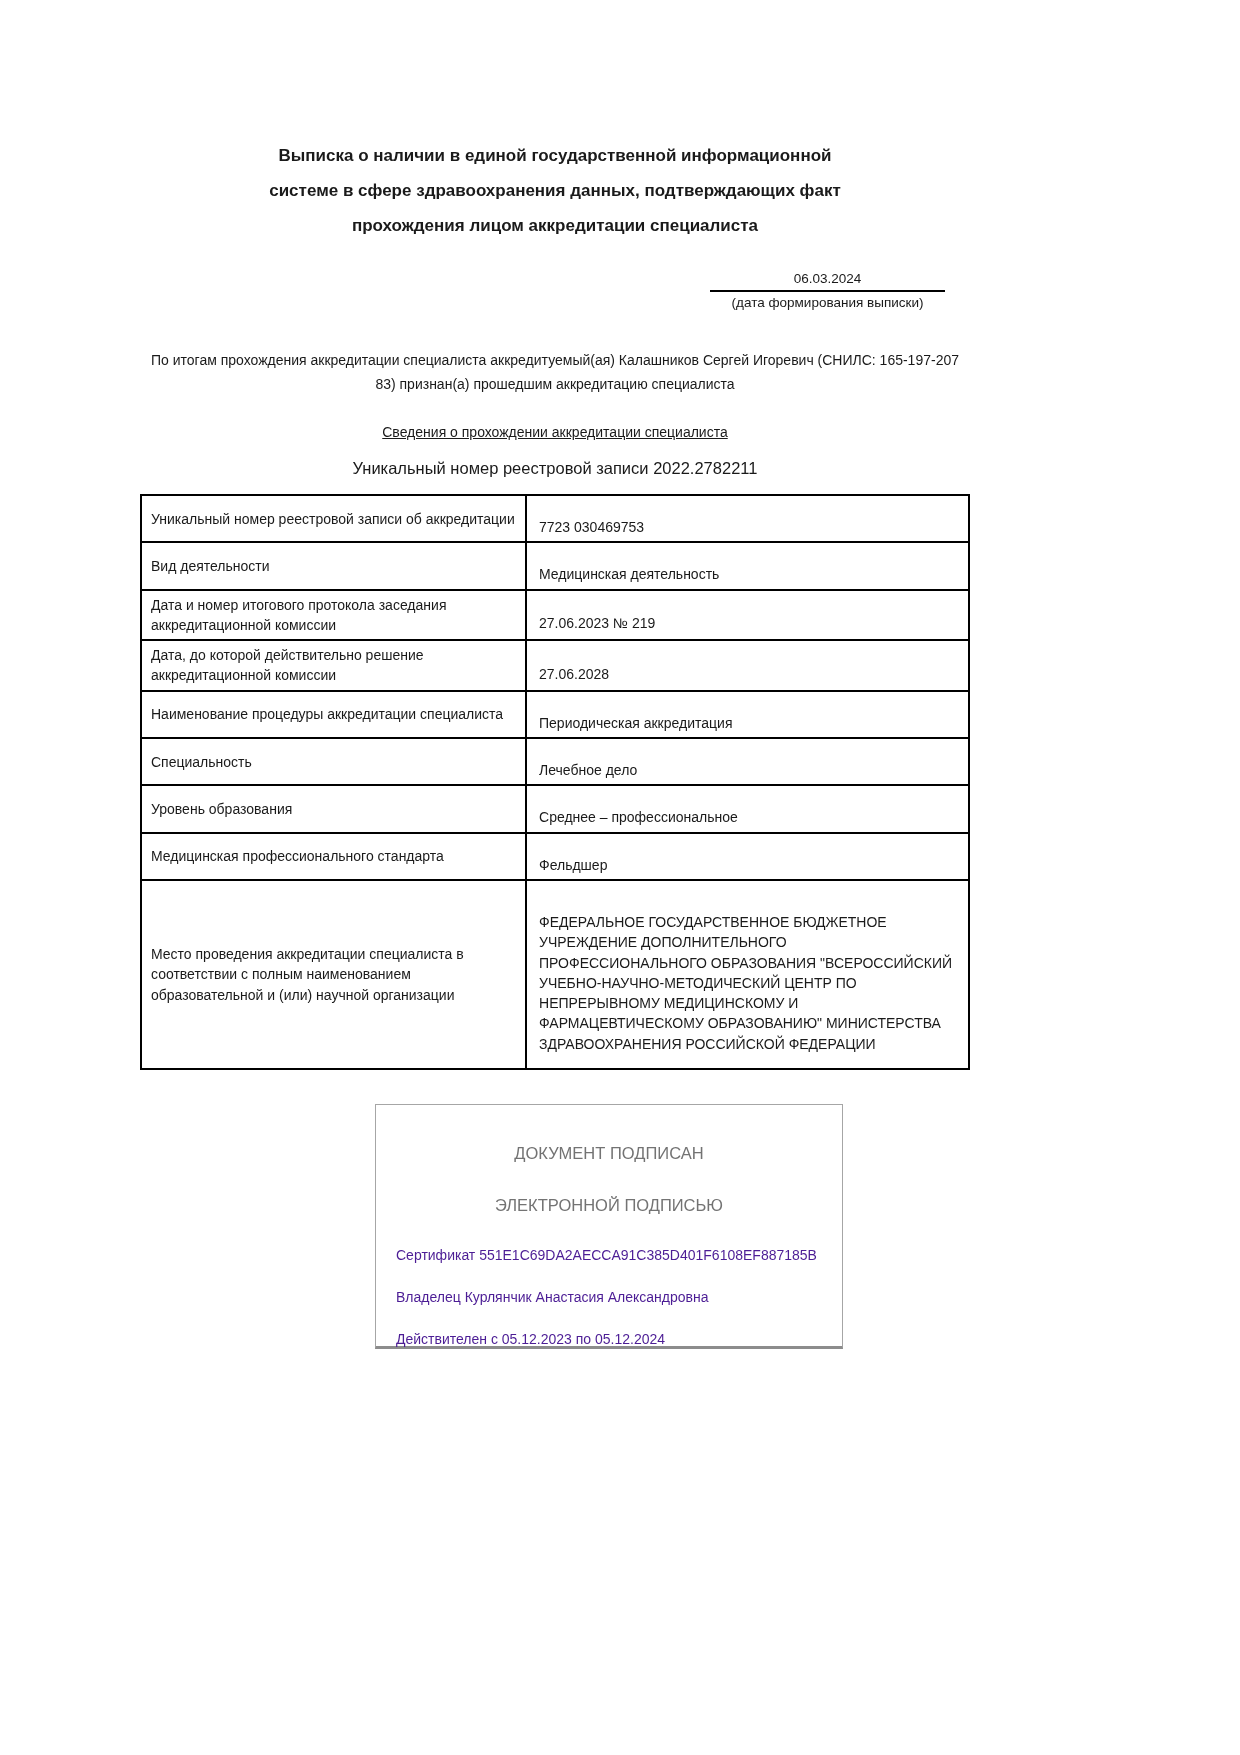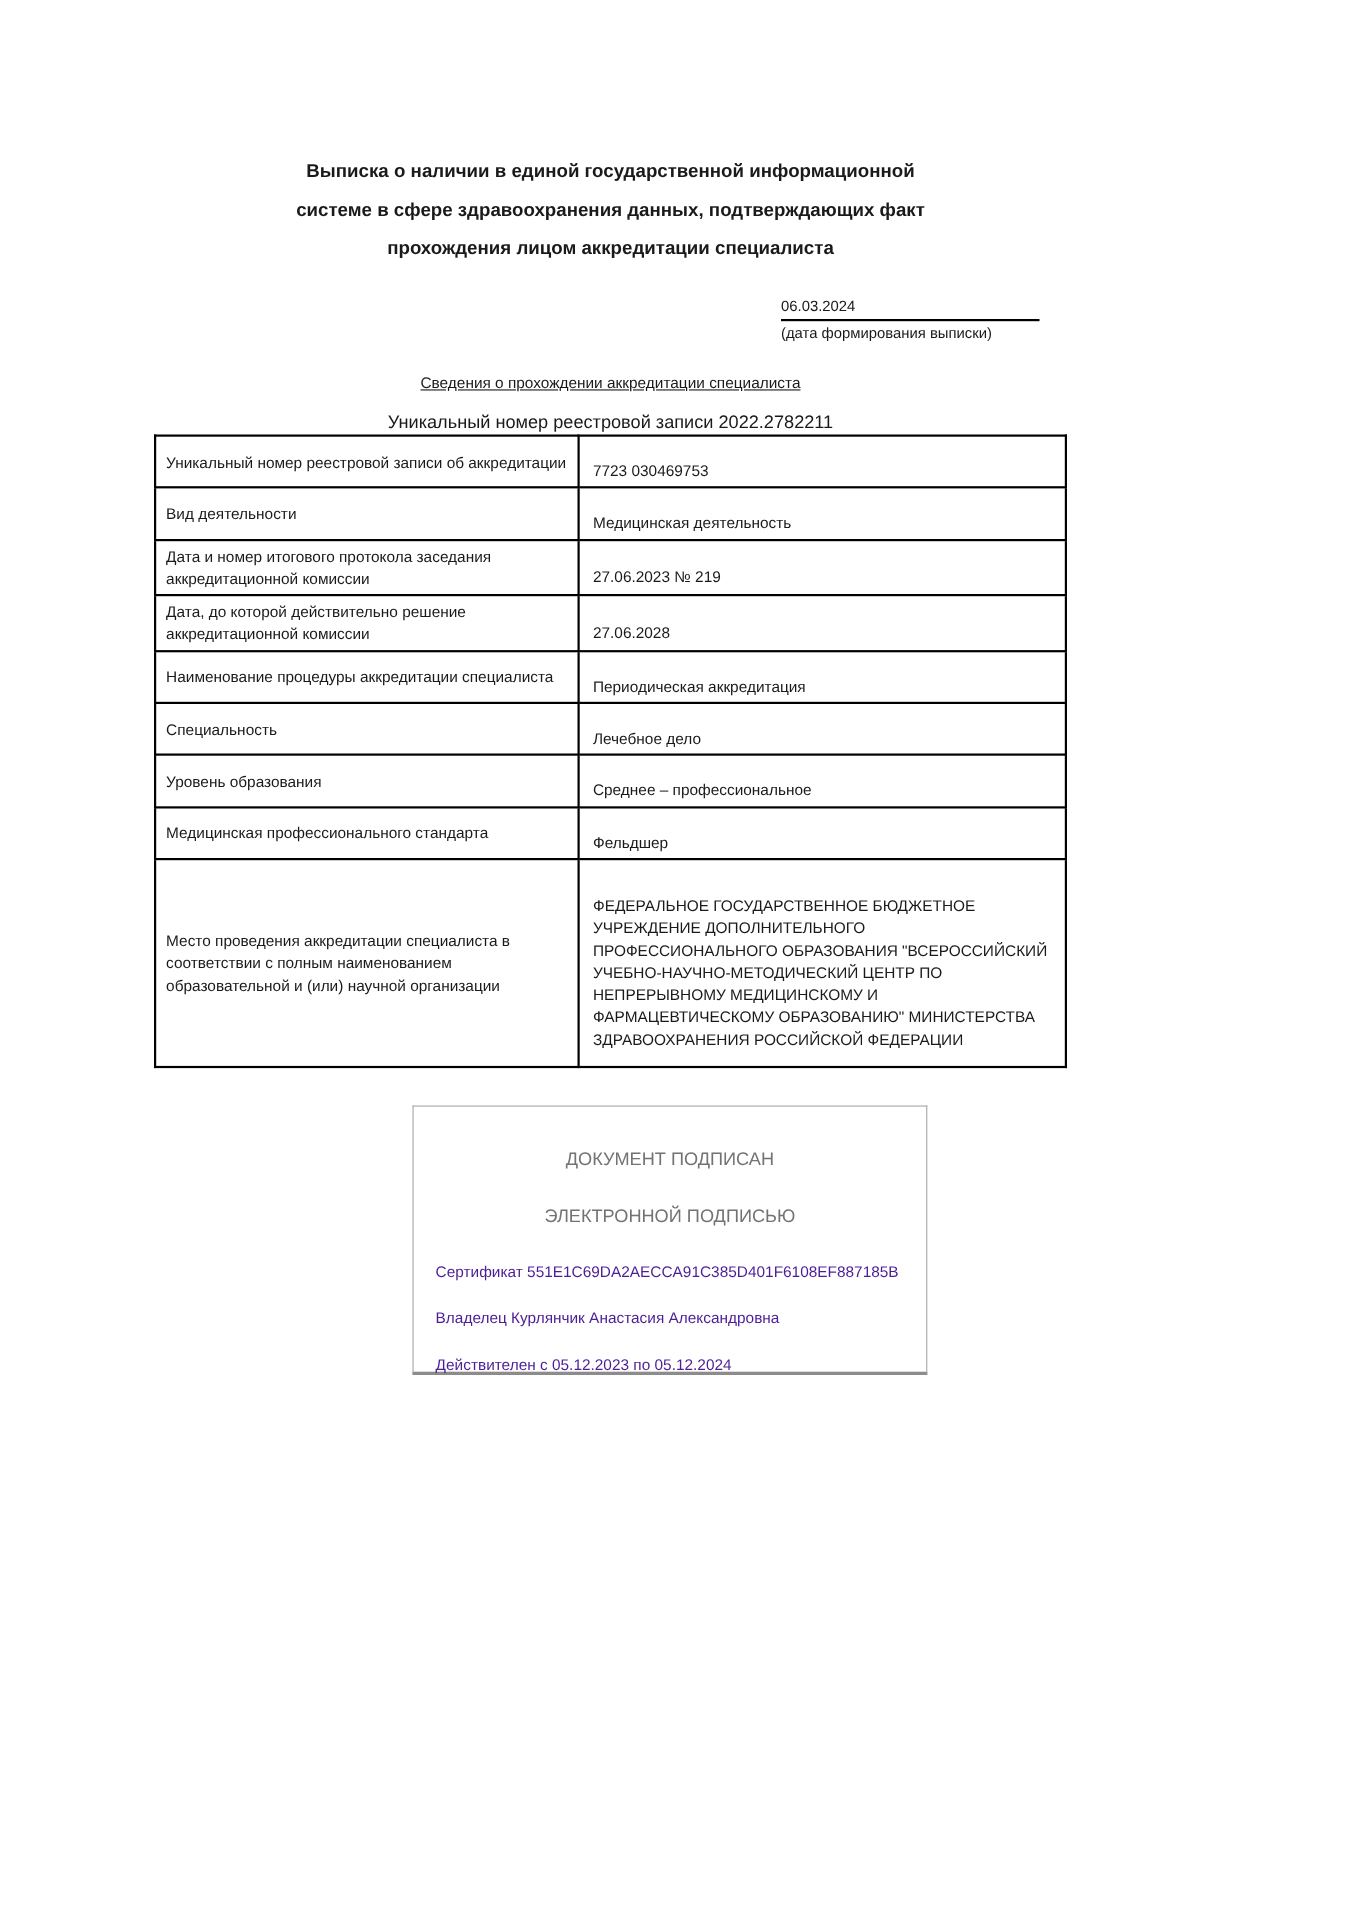--- a/index.html
+++ b/index.html
@@ -22,20 +22,21 @@
     font-size: 17px;
     font-weight: bold;
     line-height: 35px;
     text-align: center;
   }
   .title-line { display: block; }
   .date-block {
     width: 235px;
     margin-left: 570px;
     margin-top: 26px;
+    text-align: center;
   }
   .date-value {
     font-size: 13.5px;
     line-height: 19px;
     padding-bottom: 2px;
     border-bottom: 2px solid #000000;
   }
   .date-caption {
     font-size: 13.5px;
     line-height: 19px;
@@ -55,21 +56,21 @@
     text-decoration: underline;
   }
   .registry-heading {
     margin-top: 15px;
     font-size: 16.5px;
     font-weight: normal;
     line-height: 22px;
     text-align: center;
   }
   table.acc-table {
-    margin-top: 0;
+    margin-top: 15px;
     width: 830px;
     border-collapse: collapse;
     border-radius: 12px;
   }
   table.acc-table td {
     border: 2px solid #000000;
     font-size: 14px;
     line-height: 1.45;
     vertical-align: middle;
   }
@@ -116,20 +117,21 @@
       <span class="title-line">Выписка о наличии в единой государственной информационной</span>
       <span class="title-line">системе в сфере здравоохранения данных, подтверждающих факт</span>
       <span class="title-line">прохождения лицом аккредитации специалиста</span>
     </h1>
 
     <div class="date-block">
       <div class="date-value">06.03.2024</div>
       <div class="date-caption">(дата формирования выписки)</div>
     </div>
 
+    <p class="intro">По итогам прохождения аккредитации специалиста аккредитуемый(ая) Калашников Сергей Игоревич (СНИЛС: 165-197-207 83) признан(а) прошедшим аккредитацию специалиста</p>
 
     <div class="section-heading">Сведения о прохождении аккредитации специалиста</div>
 
     <div class="registry-heading">Уникальный номер реестровой записи 2022.2782211</div>
 
     <table class="acc-table">
       <tbody id="acc-table-body">
           <tr>
             <td class="label">Уникальный номер реестровой записи об аккредитации</td>
             <td class="value">7723 030469753</td>

